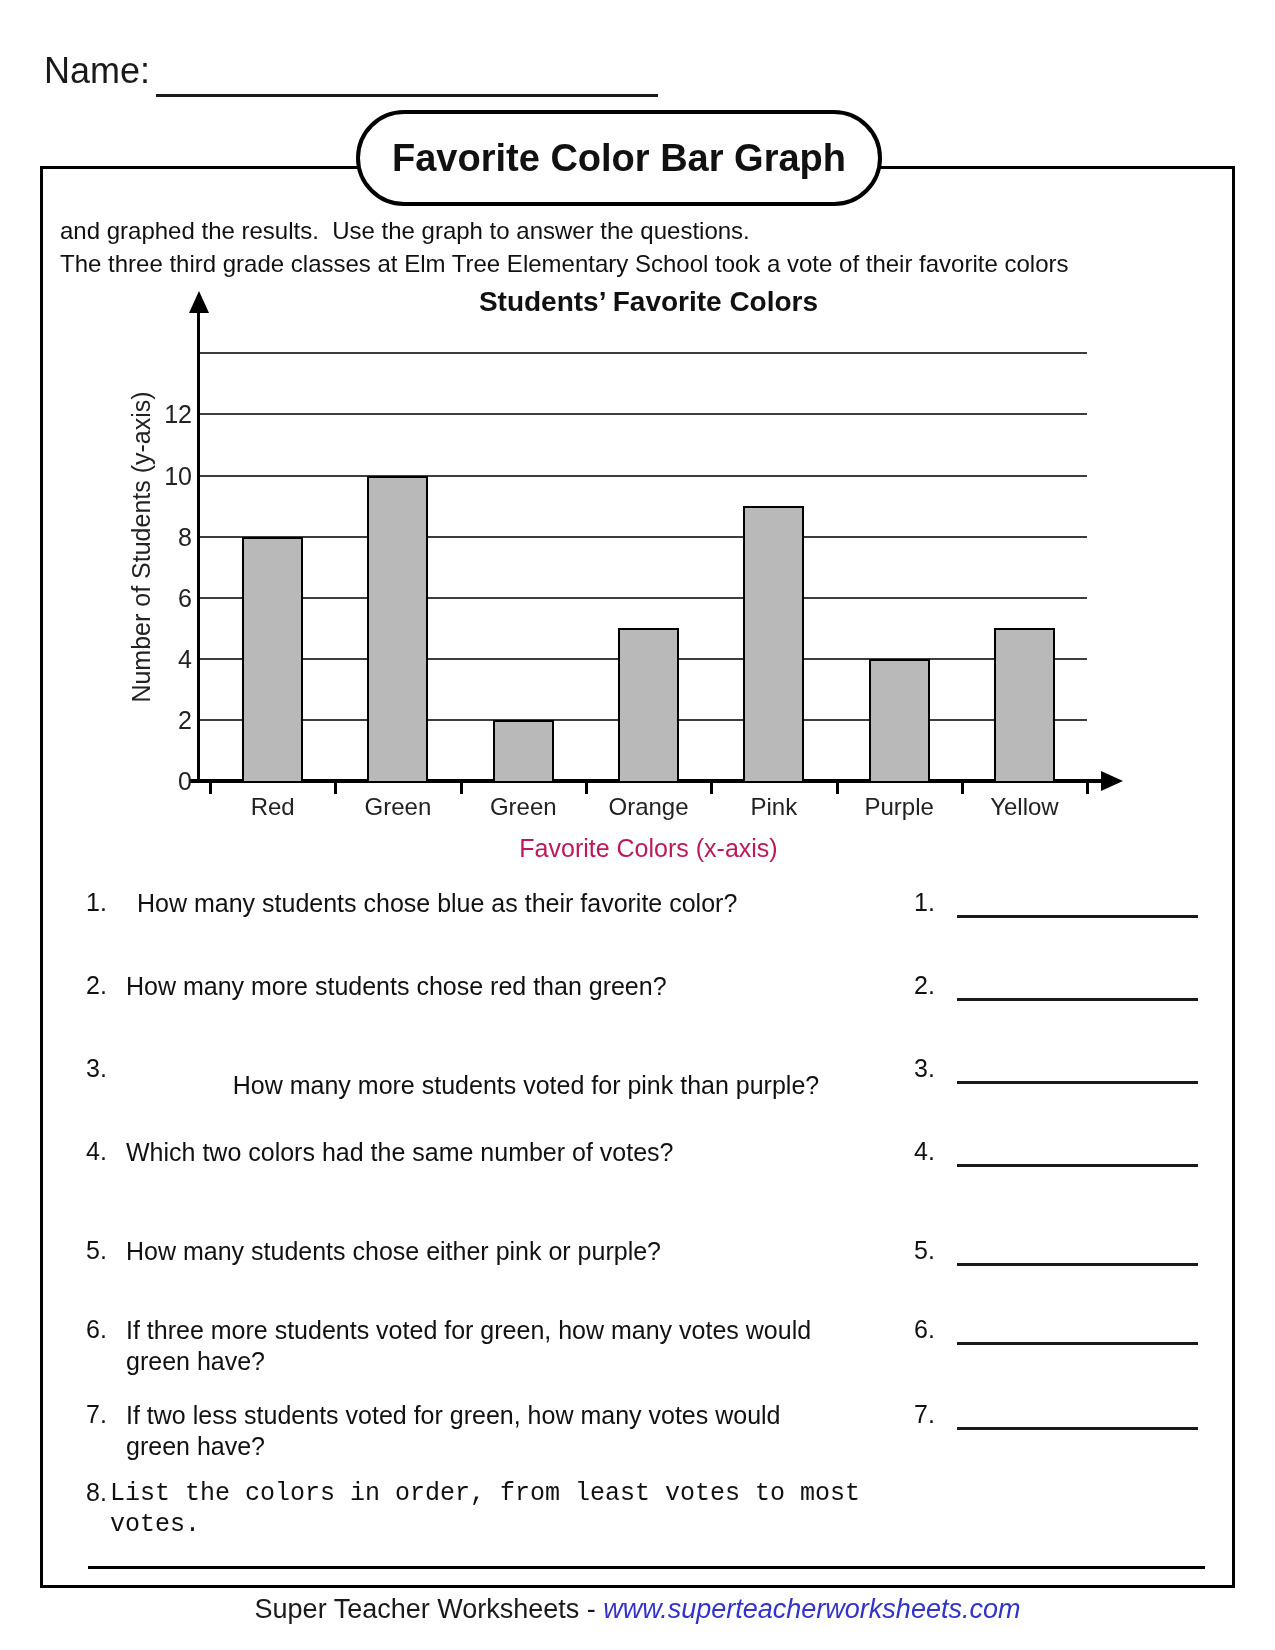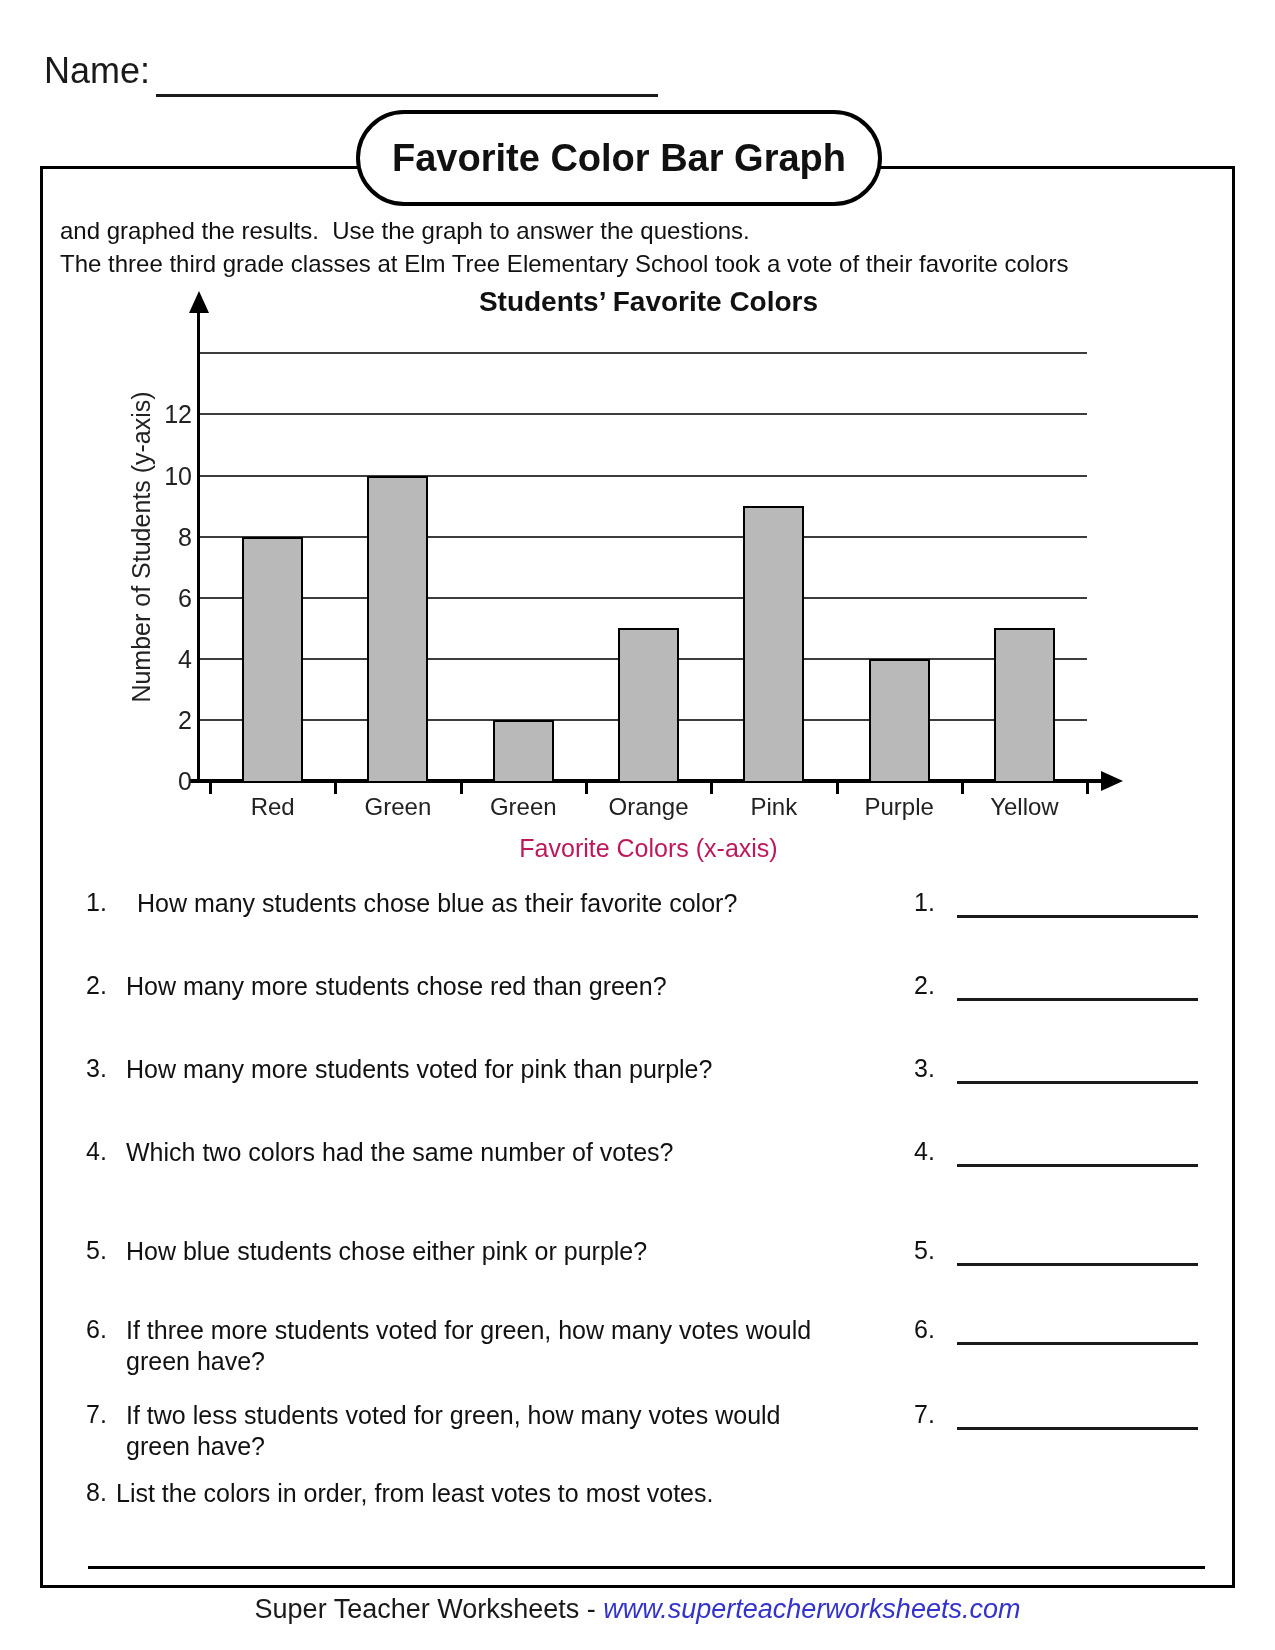--- a/index.html
+++ b/index.html
@@ -118,38 +118,38 @@
       <div class="abs " style="left: 0px; top: 971px; width: 1275px;">
         <div class="abs q-number" style="left: 86px; top: 0px;">2.</div>
         <div class="abs q-text" style="left: 126px; top: 0px; width: 800px;">
           <div>How many more students chose red than green?</div>
         </div>
         <div class="abs a-number" style="left: 914px; top: 0px;">2.</div>
         <div class="abs a-blank" style="left: 957px; top: 27px;"></div>
       </div>
       <div class="abs " style="left: 0px; top: 1054px; width: 1275px;">
         <div class="abs q-number" style="left: 86px; top: 0px;">3.</div>
-        <div class="abs q-text" style="left: 126px; top: 0px; width: 800px;">
+        <div class="abs q-text" style="left: 126px; top: 16px; width: 800px; text-align: center;">
           <div>How many more students voted for pink than purple?</div>
         </div>
         <div class="abs a-number" style="left: 914px; top: 0px;">3.</div>
         <div class="abs a-blank" style="left: 957px; top: 27px;"></div>
       </div>
       <div class="abs " style="left: 0px; top: 1137px; width: 1275px;">
         <div class="abs q-number" style="left: 86px; top: 0px;">4.</div>
         <div class="abs q-text" style="left: 126px; top: 0px; width: 800px;">
           <div>Which two colors had the same number of votes?</div>
         </div>
         <div class="abs a-number" style="left: 914px; top: 0px;">4.</div>
         <div class="abs a-blank" style="left: 957px; top: 27px;"></div>
       </div>
       <div class="abs " style="left: 0px; top: 1236px; width: 1275px;">
         <div class="abs q-number" style="left: 86px; top: 0px;">5.</div>
         <div class="abs q-text" style="left: 126px; top: 0px; width: 800px;">
-          <div>How blue students chose either pink or purple?</div>
+          <div>How many students chose either pink or purple?</div>
         </div>
         <div class="abs a-number" style="left: 914px; top: 0px;">5.</div>
         <div class="abs a-blank" style="left: 957px; top: 27px;"></div>
       </div>
       <div class="abs " style="left: 0px; top: 1315px; width: 1275px;">
         <div class="abs q-number" style="left: 86px; top: 0px;">6.</div>
         <div class="abs q-text" style="left: 126px; top: 0px; width: 800px;">
           <div>If three more students voted for green, how many votes would</div>
           <div>green have?</div>
         </div>
@@ -160,21 +160,21 @@
         <div class="abs q-number" style="left: 86px; top: 0px;">7.</div>
         <div class="abs q-text" style="left: 126px; top: 0px; width: 800px;">
           <div>If two less students voted for green, how many votes would</div>
           <div>green have?</div>
         </div>
         <div class="abs a-number" style="left: 914px; top: 0px;">7.</div>
         <div class="abs a-blank" style="left: 957px; top: 27px;"></div>
       </div>
       <div class="abs " style="left: 0px; top: 1478px; width: 1275px;">
         <div class="abs q-number" style="left: 86px; top: 0px;">8.</div>
-        <div class="abs q-text" style="left: 116px; top: 0px; width: 800px;">
+        <div class="abs q-text" style="left: 110px; top: 0px; width: 800px; font-family: Liberation Mono, monospace;">
           <div>List the colors in order, from least votes to most votes.</div>
         </div>
       </div>
     </div>
 
   <div class="abs footer-divider"></div>
   <div class="abs footer">
     <span class="prefix">Super Teacher Worksheets - </span><span class="link" style="color: rgb(51, 51, 204);">www.superteacherworksheets.com</span>
   </div>
 

